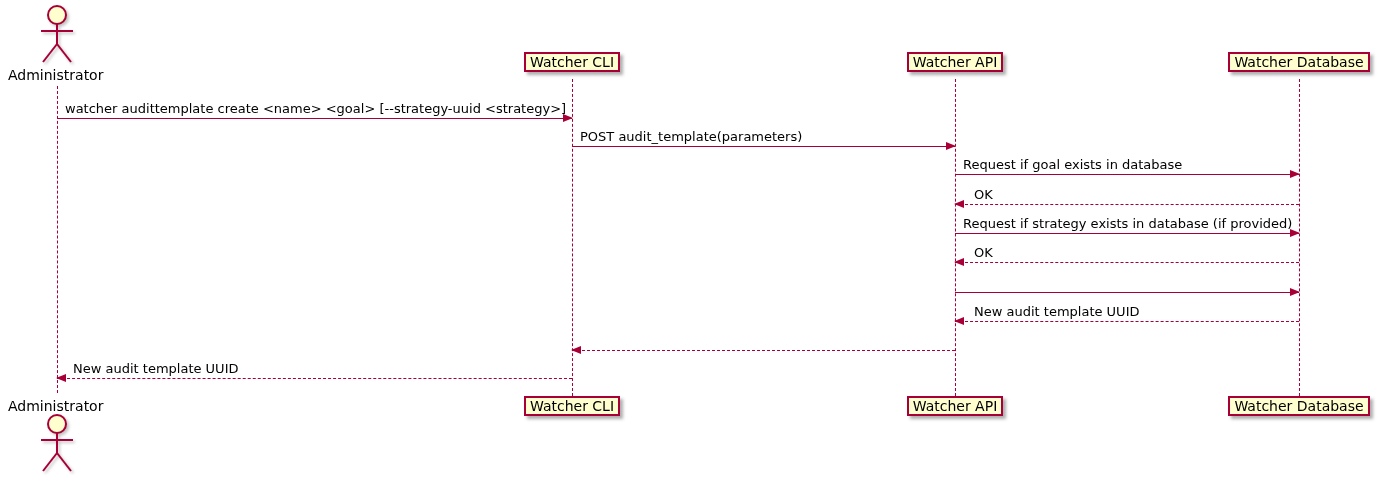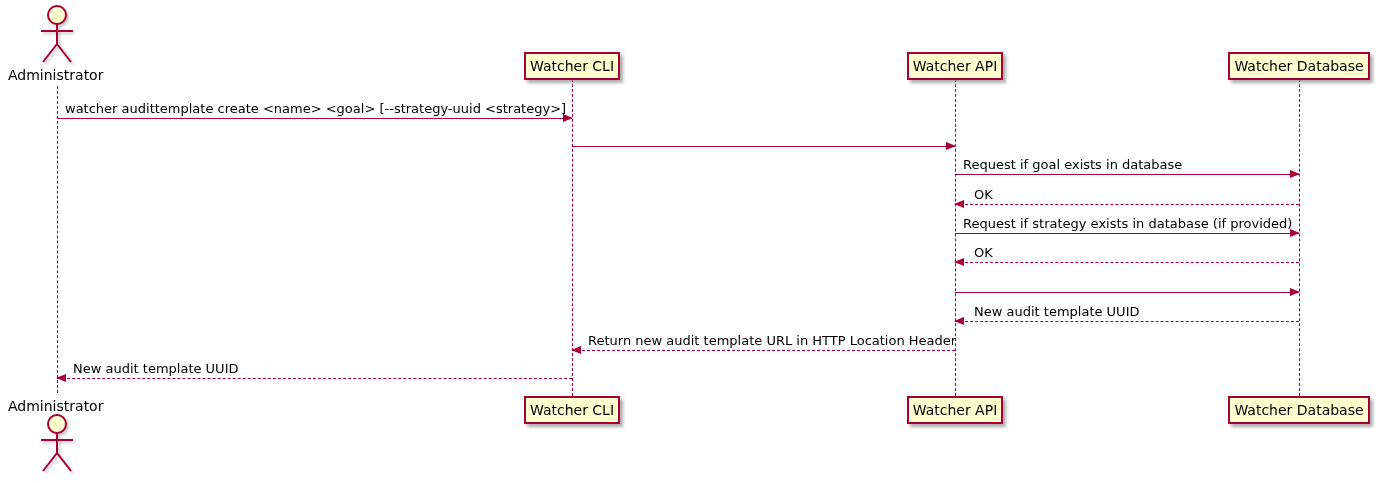--- a/index.html
+++ b/index.html
@@ -17,21 +17,21 @@
   }
   
   .lifeline {
     position: absolute;
     width: 0;
     border-left: 1px dashed #A80036;
   }
   
   .pbox {
     position: absolute;
-    height: 28px;
+    height: 20px;
     box-sizing: border-box;
     background: #FEFECE;
     border: 2px solid #A80036;
     color: #000000;
     font-size: 14px;
     display: flex;
     align-items: center;
     justify-content: center;
     white-space: nowrap;
     box-shadow: 3px 3px 3px rgba(110,110,110,0.55);
@@ -105,40 +105,40 @@
   </svg>
   <div class="actor-label" style="left:8px;top:67px;">Administrator</div>
 
   <div class="pbox" style="left:524px; top:52px; width:96px;">Watcher CLI</div>
   <div class="pbox" style="left:907px; top:52px; width:96px;">Watcher API</div>
   <div class="pbox" style="left:1228px;top:52px; width:142px;">Watcher Database</div>
 
   <div class="msg-label" style="left:65px;top:101px;">watcher audittemplate create &lt;name&gt; &lt;goal&gt; [--strategy-uuid &lt;strategy&gt;]</div>
   <div class="msg-line arrow-right" style="left:57px;top:118px;width:515px;"></div>
 
+  <div class="msg-label" style="left:580px;top:129px;">POST audit_template(parameters)</div>
   <div class="msg-line arrow-right" style="left:572px;top:146px;width:383px;"></div>
 
   <div class="msg-label" style="left:963px;top:157px;">Request if goal exists in database</div>
   <div class="msg-line arrow-right" style="left:955px;top:174px;width:344px;"></div>
 
   <div class="msg-label" style="left:974px;top:187px;">OK</div>
   <div class="msg-line dashed arrow-left" style="left:955px;top:204px;width:344px;"></div>
 
   <div class="msg-label" style="left:963px;top:216px;">Request if strategy exists in database (if provided)</div>
   <div class="msg-line arrow-right" style="left:955px;top:233px;width:344px;"></div>
 
   <div class="msg-label" style="left:974px;top:245px;">OK</div>
   <div class="msg-line dashed arrow-left" style="left:955px;top:262px;width:344px;"></div>
 
   <div class="msg-line arrow-right" style="left:955px;top:292px;width:344px;"></div>
 
   <div class="msg-label" style="left:974px;top:304px;">New audit template UUID</div>
   <div class="msg-line dashed arrow-left" style="left:955px;top:321px;width:344px;"></div>
 
-  <div class="msg-label" style="left:588px;top:333px;">Return new audit template URL in HTTP Location Header</div>
   <div class="msg-line dashed arrow-left" style="left:572px;top:350px;width:383px;"></div>
 
   <div class="msg-label" style="left:73px;top:361px;">New audit template UUID</div>
   <div class="msg-line dashed arrow-left" style="left:57px;top:378px;width:515px;"></div>
 
   <div class="pbox" style="left:524px; top:396px; width:96px;">Watcher CLI</div>
   <div class="pbox" style="left:907px; top:396px; width:96px;">Watcher API</div>
   <div class="pbox" style="left:1228px;top:396px; width:142px;">Watcher Database</div>
 
   <div class="actor-label" style="left:8px;top:398px;">Administrator</div>

